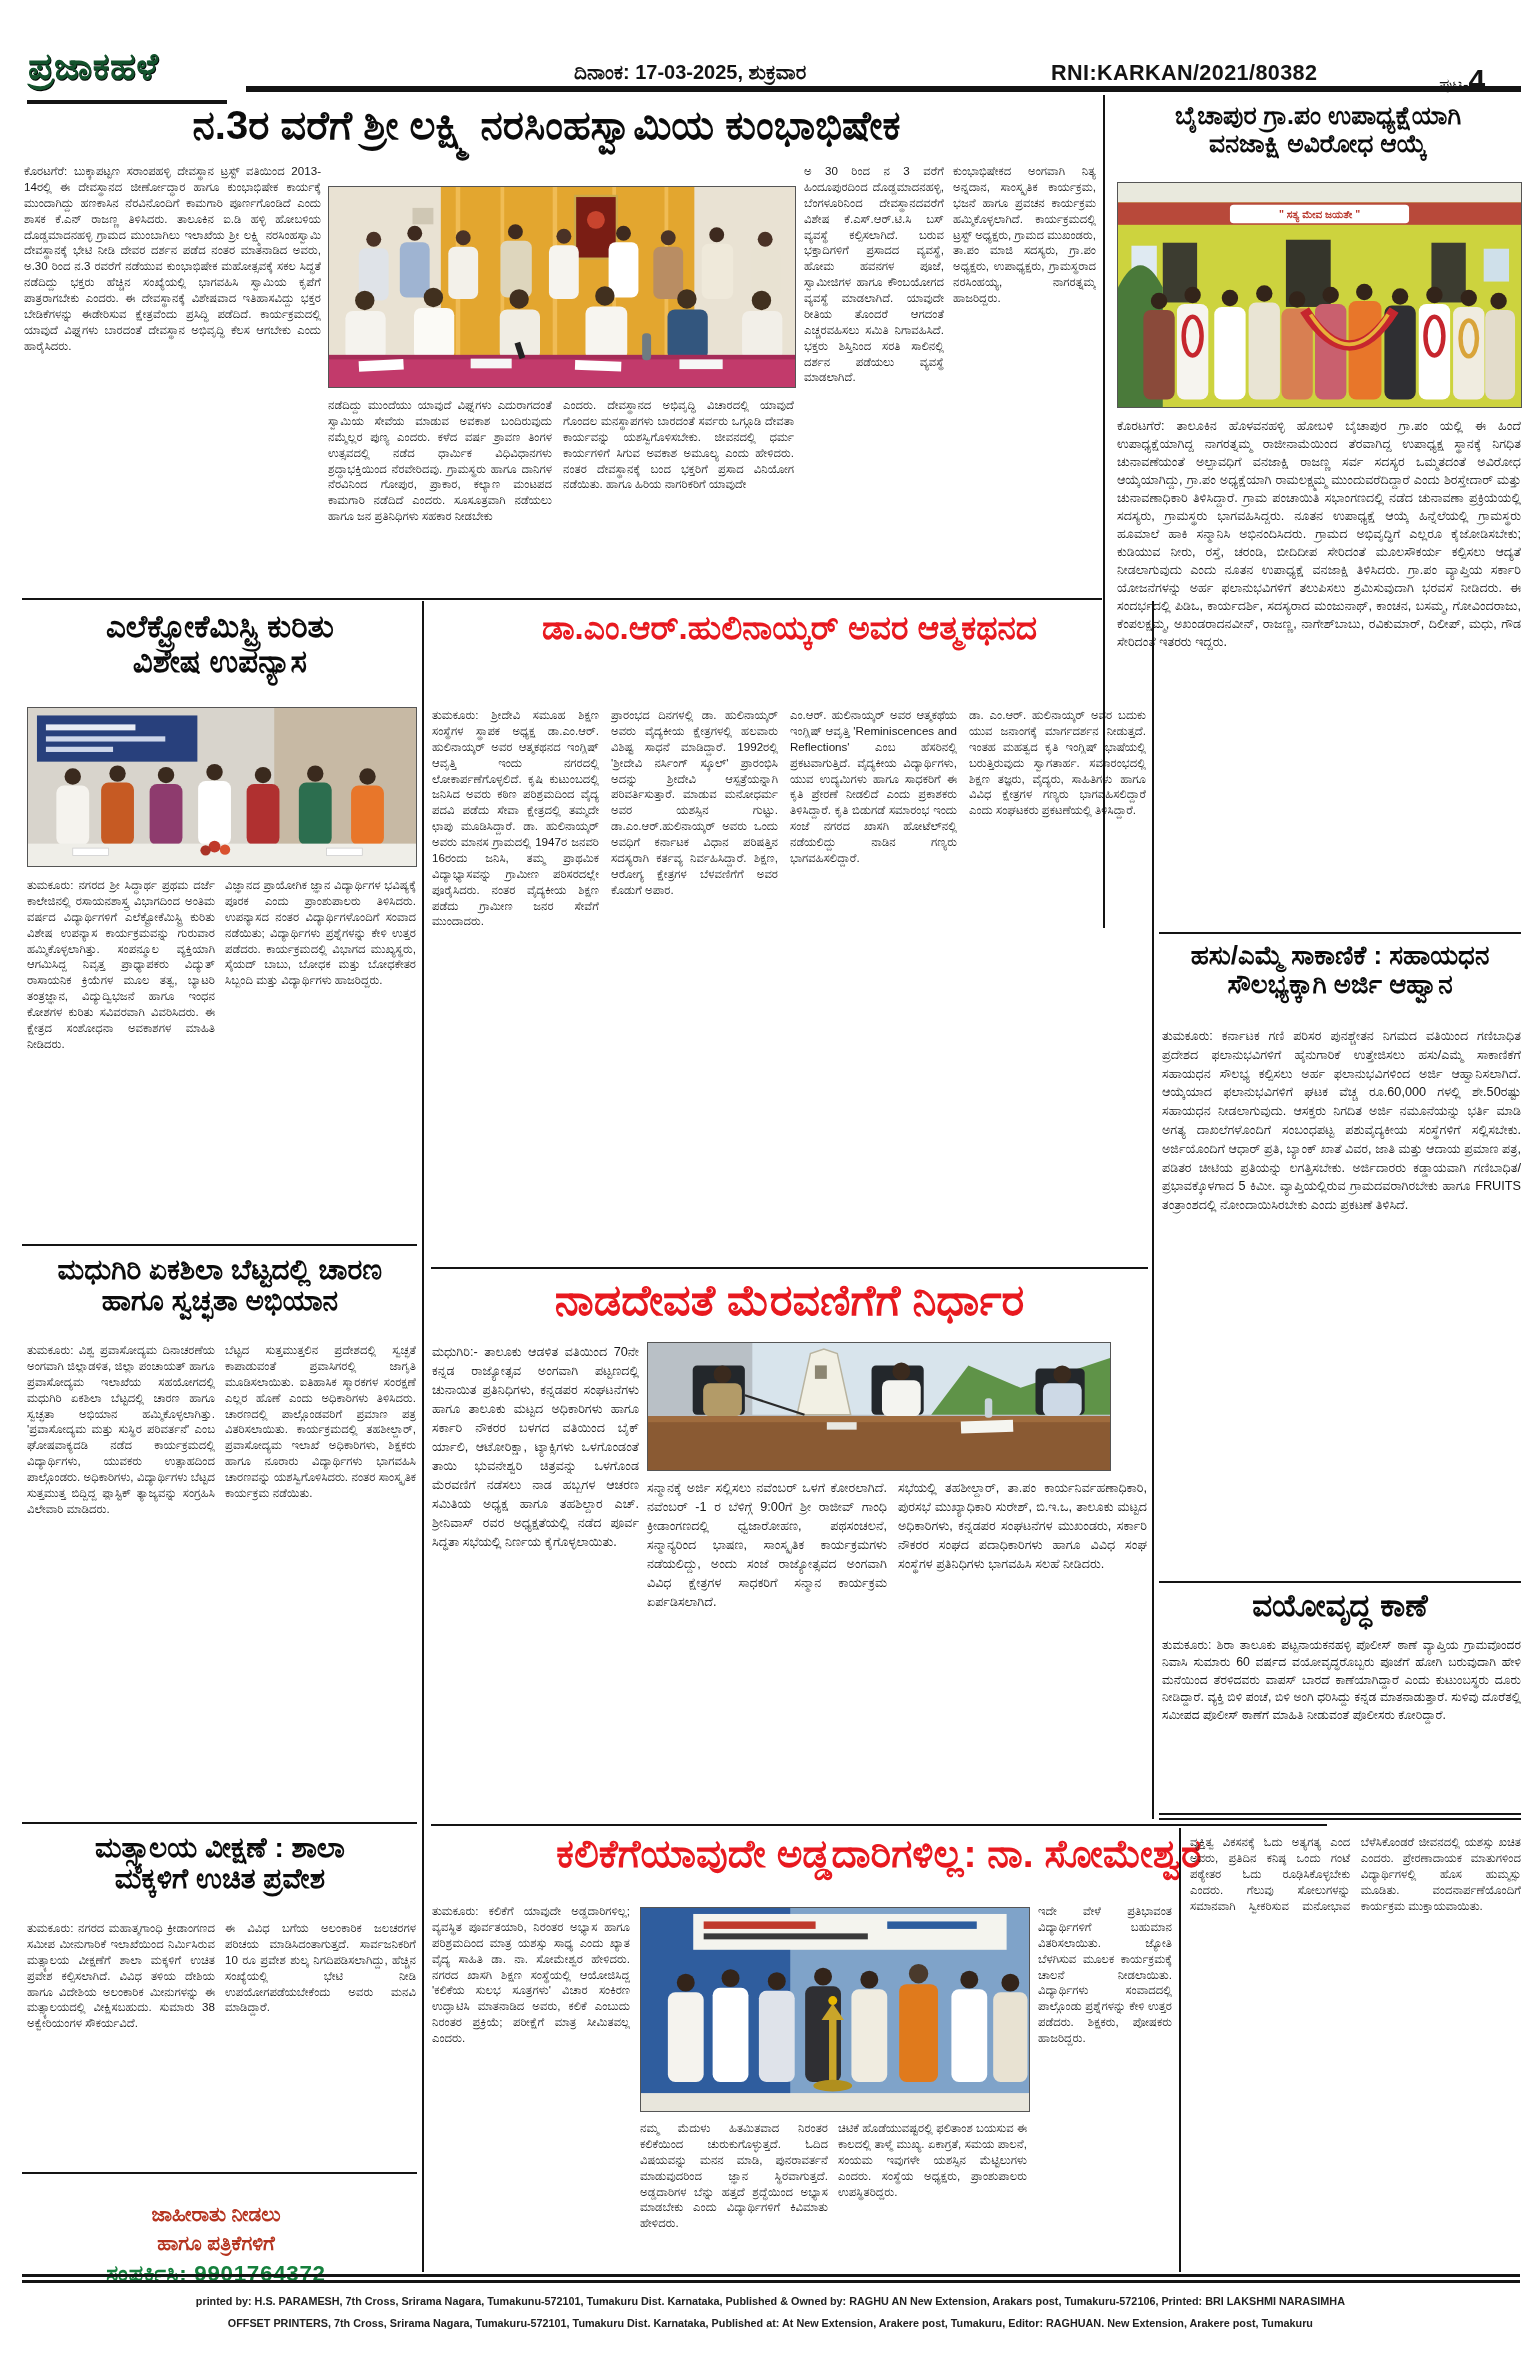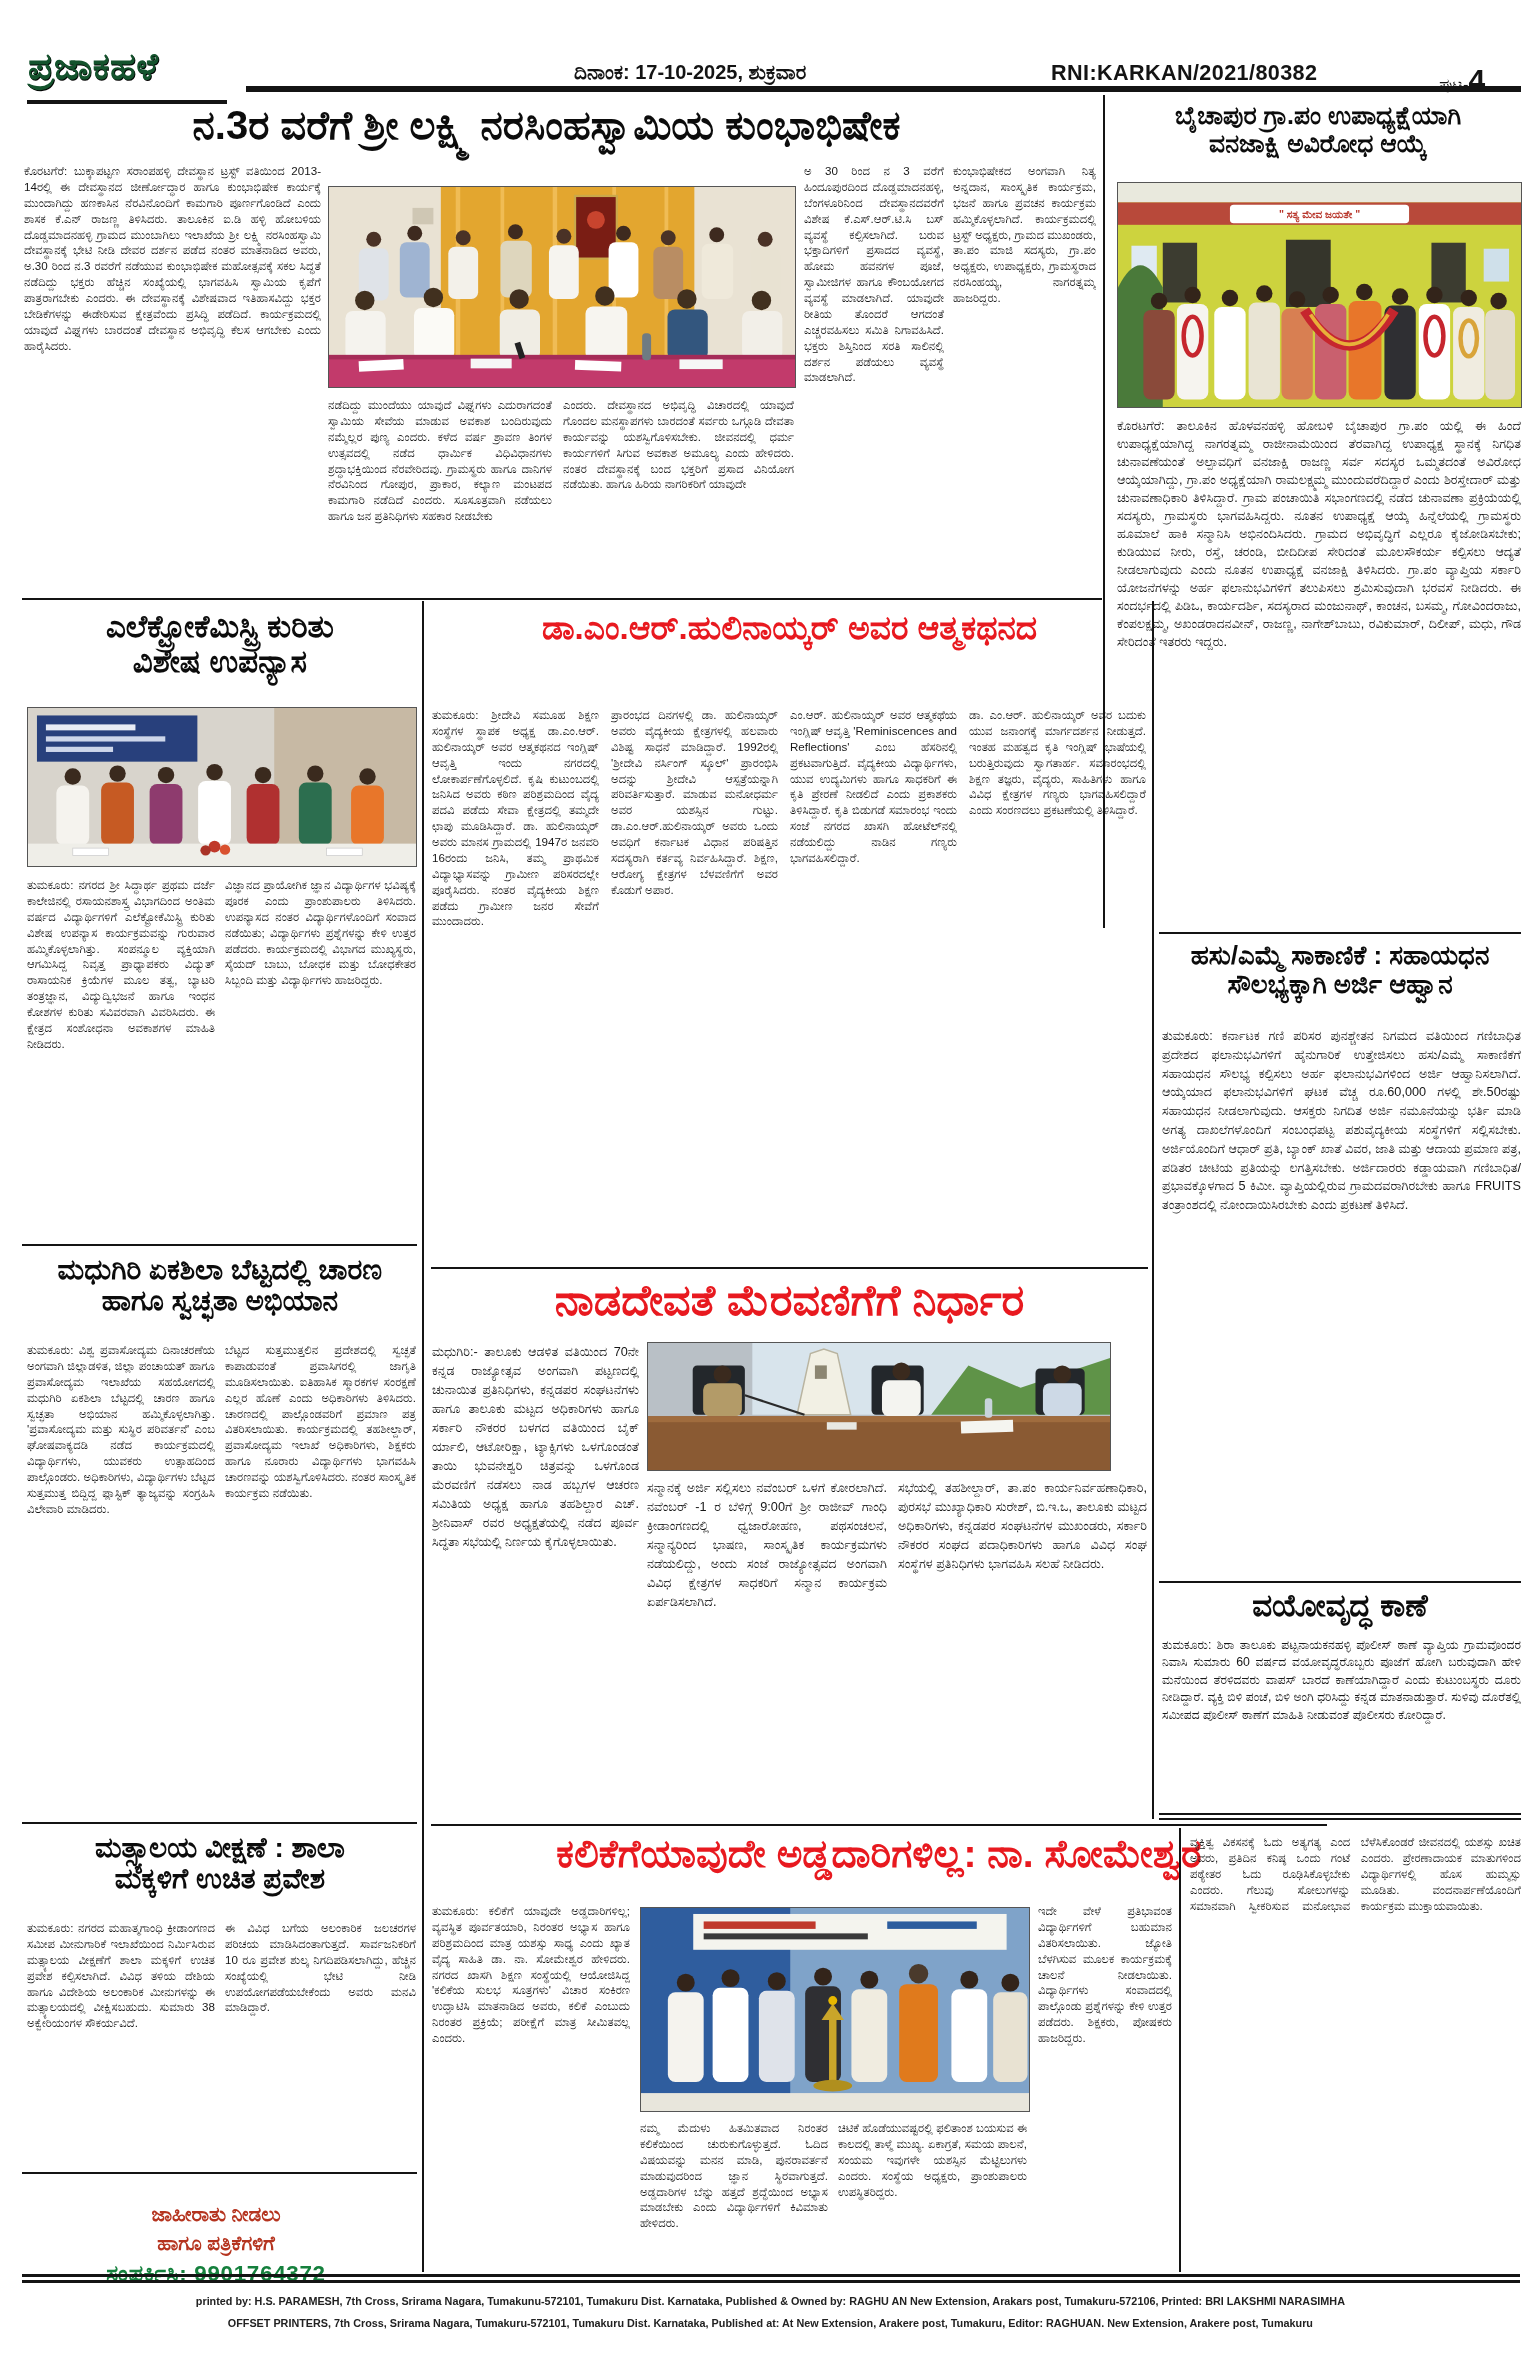--- a/index.html
+++ b/index.html
@@ -38,21 +38,21 @@
     position:absolute;width:1496px;left:22.4px;text-align:center;
     font-size:10.8px;font-weight:bold;color:#222;font-stretch:condensed;
   }
 </style>
 </head>
 <body>
 
 <div id="page">
 
   <div id="masthead">ಪ್ರಜಾಕಹಳೆ</div>
-  <div class="hdr-mid">ದಿನಾಂಕ: 17-10-2025, ಶುಕ್ರವಾರ</div>
+  <div class="hdr-mid">ದಿನಾಂಕ: 17-03-2025, ಶುಕ್ರವಾರ</div>
   <div class="hdr-rni">RNI:KARKAN/2021/80382</div>
   <div class="hdr-page"><span>ಪುಟ-</span><b>4</b></div>
   <div class="hr" style="left:27px;top:100px;width:200px;height:3.7px;"></div>
   <div class="hr" style="left:246px;top:86px;width:1275px;height:6px;"></div>
 
   <div class="headline" style="left:8px;top:103px;width:1077px;font-size:40px;">ನ.3ರ ವರೆಗೆ ಶ್ರೀ ಲಕ್ಷ್ಮಿ ನರಸಿಂಹಸ್ವಾಮಿಯ ಕುಂಭಾಭಿಷೇಕ</div>
 
   <div class="col" style="left:24px;top:163px;width:297px;height:431px;">ಕೊರಟಗೆರೆ: ಬುಕ್ಕಾಪಟ್ಟಣ ಸರಾಂಪಹಳ್ಳಿ ದೇವಸ್ಥಾನ ಟ್ರಸ್ಟ್ ವತಿಯಿಂದ 2013-14ರಲ್ಲಿ ಈ ದೇವಸ್ಥಾನದ ಜೀರ್ಣೋದ್ಧಾರ ಹಾಗೂ ಕುಂಭಾಭಿಷೇಕ ಕಾರ್ಯಕ್ಕೆ ಮುಂದಾಗಿದ್ದು ಹಣಕಾಸಿನ ನೆರವಿನೊಂದಿಗೆ ಕಾಮಗಾರಿ ಪೂರ್ಣಗೊಂಡಿದೆ ಎಂದು ಶಾಸಕ ಕೆ.ಎನ್ ರಾಜಣ್ಣ ತಿಳಿಸಿದರು. ತಾಲೂಕಿನ ಐ.ಡಿ ಹಳ್ಳಿ ಹೋಬಳಿಯ ದೊಡ್ಡಮಾದನಹಳ್ಳಿ ಗ್ರಾಮದ ಮುಂಬಾಗಿಲು ಇಲಾಖೆಯ ಶ್ರೀ ಲಕ್ಷ್ಮಿ ನರಸಿಂಹಸ್ವಾಮಿ ದೇವಸ್ಥಾನಕ್ಕೆ ಭೇಟಿ ನೀಡಿ ದೇವರ ದರ್ಶನ ಪಡೆದ ನಂತರ ಮಾತನಾಡಿದ ಅವರು, ಅ.30 ರಿಂದ ನ.3 ರವರೆಗೆ ನಡೆಯುವ ಕುಂಭಾಭಿಷೇಕ ಮಹೋತ್ಸವಕ್ಕೆ ಸಕಲ ಸಿದ್ಧತೆ ನಡೆದಿದ್ದು ಭಕ್ತರು ಹೆಚ್ಚಿನ ಸಂಖ್ಯೆಯಲ್ಲಿ ಭಾಗವಹಿಸಿ ಸ್ವಾಮಿಯ ಕೃಪೆಗೆ ಪಾತ್ರರಾಗಬೇಕು ಎಂದರು. ಈ ದೇವಸ್ಥಾನಕ್ಕೆ ವಿಶೇಷವಾದ ಇತಿಹಾಸವಿದ್ದು ಭಕ್ತರ ಬೇಡಿಕೆಗಳನ್ನು ಈಡೇರಿಸುವ ಕ್ಷೇತ್ರವೆಂದು ಪ್ರಸಿದ್ಧಿ ಪಡೆದಿದೆ. ಕಾರ್ಯಕ್ರಮದಲ್ಲಿ ಯಾವುದೆ ವಿಘ್ನಗಳು ಬಾರದಂತೆ ದೇವಸ್ಥಾನ ಅಭಿವೃದ್ಧಿ ಕೆಲಸ ಆಗಬೇಕು ಎಂದು ಹಾರೈಸಿದರು.</div>
 
   <div class="photo" style="left:328px;top:186px;width:466px;height:200px;">
@@ -212,21 +212,21 @@
   <div class="col" style="left:27px;top:877px;width:188px;height:364px;">ತುಮಕೂರು: ನಗರದ ಶ್ರೀ ಸಿದ್ಧಾರ್ಥ ಪ್ರಥಮ ದರ್ಜೆ ಕಾಲೇಜಿನಲ್ಲಿ ರಸಾಯನಶಾಸ್ತ್ರ ವಿಭಾಗದಿಂದ ಅಂತಿಮ ವರ್ಷದ ವಿದ್ಯಾರ್ಥಿಗಳಿಗೆ ಎಲೆಕ್ಟ್ರೋಕೆಮಿಸ್ಟ್ರಿ ಕುರಿತು ವಿಶೇಷ ಉಪನ್ಯಾಸ ಕಾರ್ಯಕ್ರಮವನ್ನು ಗುರುವಾರ ಹಮ್ಮಿಕೊಳ್ಳಲಾಗಿತ್ತು. ಸಂಪನ್ಮೂಲ ವ್ಯಕ್ತಿಯಾಗಿ ಆಗಮಿಸಿದ್ದ ನಿವೃತ್ತ ಪ್ರಾಧ್ಯಾಪಕರು ವಿದ್ಯುತ್ ರಾಸಾಯನಿಕ ಕ್ರಿಯೆಗಳ ಮೂಲ ತತ್ವ, ಬ್ಯಾಟರಿ ತಂತ್ರಜ್ಞಾನ, ವಿದ್ಯುದ್ವಿಭಜನೆ ಹಾಗೂ ಇಂಧನ ಕೋಶಗಳ ಕುರಿತು ಸವಿವರವಾಗಿ ವಿವರಿಸಿದರು. ಈ ಕ್ಷೇತ್ರದ ಸಂಶೋಧನಾ ಅವಕಾಶಗಳ ಮಾಹಿತಿ ನೀಡಿದರು.</div>
   <div class="col" style="left:225px;top:877px;width:191px;height:364px;">ವಿಜ್ಞಾನದ ಪ್ರಾಯೋಗಿಕ ಜ್ಞಾನ ವಿದ್ಯಾರ್ಥಿಗಳ ಭವಿಷ್ಯಕ್ಕೆ ಪೂರಕ ಎಂದು ಪ್ರಾಂಶುಪಾಲರು ತಿಳಿಸಿದರು. ಉಪನ್ಯಾಸದ ನಂತರ ವಿದ್ಯಾರ್ಥಿಗಳೊಂದಿಗೆ ಸಂವಾದ ನಡೆಯಿತು; ವಿದ್ಯಾರ್ಥಿಗಳು ಪ್ರಶ್ನೆಗಳನ್ನು ಕೇಳಿ ಉತ್ತರ ಪಡೆದರು. ಕಾರ್ಯಕ್ರಮದಲ್ಲಿ ವಿಭಾಗದ ಮುಖ್ಯಸ್ಥರು, ಸೈಯದ್ ಬಾಬು, ಬೋಧಕ ಮತ್ತು ಬೋಧಕೇತರ ಸಿಬ್ಬಂದಿ ಮತ್ತು ವಿದ್ಯಾರ್ಥಿಗಳು ಹಾಜರಿದ್ದರು.</div>
 
   <div class="headline red" style="left:431px;top:607px;width:717px;font-size:33px;line-height:1.3;">
     <span>ಡಾ.ಎಂ.ಆರ್.ಹುಲಿನಾಯ್ಕರ್ ಅವರ ಆತ್ಮಕಥನದ</span><br>
     
   </div>
   <div class="col" style="left:432px;top:707px;width:167px;height:558px;">ತುಮಕೂರು: ಶ್ರೀದೇವಿ ಸಮೂಹ ಶಿಕ್ಷಣ ಸಂಸ್ಥೆಗಳ ಸ್ಥಾಪಕ ಅಧ್ಯಕ್ಷ ಡಾ.ಎಂ.ಆರ್. ಹುಲಿನಾಯ್ಕರ್ ಅವರ ಆತ್ಮಕಥನದ ಇಂಗ್ಲಿಷ್ ಆವೃತ್ತಿ ಇಂದು ನಗರದಲ್ಲಿ ಲೋಕಾರ್ಪಣೆಗೊಳ್ಳಲಿದೆ. ಕೃಷಿ ಕುಟುಂಬದಲ್ಲಿ ಜನಿಸಿದ ಅವರು ಕಠಿಣ ಪರಿಶ್ರಮದಿಂದ ವೈದ್ಯ ಪದವಿ ಪಡೆದು ಸೇವಾ ಕ್ಷೇತ್ರದಲ್ಲಿ ತಮ್ಮದೇ ಛಾಪು ಮೂಡಿಸಿದ್ದಾರೆ. ಡಾ. ಹುಲಿನಾಯ್ಕರ್ ಅವರು ಮಾನಸ ಗ್ರಾಮದಲ್ಲಿ 1947ರ ಜನವರಿ 16ರಂದು ಜನಿಸಿ, ತಮ್ಮ ಪ್ರಾಥಮಿಕ ವಿದ್ಯಾಭ್ಯಾಸವನ್ನು ಗ್ರಾಮೀಣ ಪರಿಸರದಲ್ಲೇ ಪೂರೈಸಿದರು. ನಂತರ ವೈದ್ಯಕೀಯ ಶಿಕ್ಷಣ ಪಡೆದು ಗ್ರಾಮೀಣ ಜನರ ಸೇವೆಗೆ ಮುಂದಾದರು.</div>
   <div class="col" style="left:611px;top:707px;width:167px;height:558px;">ಪ್ರಾರಂಭದ ದಿನಗಳಲ್ಲಿ ಡಾ. ಹುಲಿನಾಯ್ಕರ್ ಅವರು ವೈದ್ಯಕೀಯ ಕ್ಷೇತ್ರಗಳಲ್ಲಿ ಹಲವಾರು ವಿಶಿಷ್ಟ ಸಾಧನೆ ಮಾಡಿದ್ದಾರೆ. 1992ರಲ್ಲಿ 'ಶ್ರೀದೇವಿ ನರ್ಸಿಂಗ್ ಸ್ಕೂಲ್' ಪ್ರಾರಂಭಿಸಿ ಅದನ್ನು ಶ್ರೀದೇವಿ ಆಸ್ಪತ್ರೆಯನ್ನಾಗಿ ಪರಿವರ್ತಿಸುತ್ತಾರೆ. ಮಾಡುವ ಮನೋಧರ್ಮ ಅವರ ಯಶಸ್ಸಿನ ಗುಟ್ಟು. ಡಾ.ಎಂ.ಆರ್.ಹುಲಿನಾಯ್ಕರ್ ಅವರು ಒಂದು ಅವಧಿಗೆ ಕರ್ನಾಟಕ ವಿಧಾನ ಪರಿಷತ್ತಿನ ಸದಸ್ಯರಾಗಿ ಕರ್ತವ್ಯ ನಿರ್ವಹಿಸಿದ್ದಾರೆ. ಶಿಕ್ಷಣ, ಆರೋಗ್ಯ ಕ್ಷೇತ್ರಗಳ ಬೆಳವಣಿಗೆಗೆ ಅವರ ಕೊಡುಗೆ ಅಪಾರ.</div>
   <div class="col" style="left:790px;top:707px;width:167px;height:558px;">ಎಂ.ಆರ್. ಹುಲಿನಾಯ್ಕರ್ ಅವರ ಆತ್ಮಕಥೆಯ ಇಂಗ್ಲಿಷ್ ಆವೃತ್ತಿ 'Reminiscences and Reflections' ಎಂಬ ಹೆಸರಿನಲ್ಲಿ ಪ್ರಕಟವಾಗುತ್ತಿದೆ. ವೈದ್ಯಕೀಯ ವಿದ್ಯಾರ್ಥಿಗಳು, ಯುವ ಉದ್ಯಮಿಗಳು ಹಾಗೂ ಸಾಧಕರಿಗೆ ಈ ಕೃತಿ ಪ್ರೇರಣೆ ನೀಡಲಿದೆ ಎಂದು ಪ್ರಕಾಶಕರು ತಿಳಿಸಿದ್ದಾರೆ. ಕೃತಿ ಬಿಡುಗಡೆ ಸಮಾರಂಭ ಇಂದು ಸಂಜೆ ನಗರದ ಖಾಸಗಿ ಹೋಟೆಲ್‌ನಲ್ಲಿ ನಡೆಯಲಿದ್ದು ನಾಡಿನ ಗಣ್ಯರು ಭಾಗವಹಿಸಲಿದ್ದಾರೆ.</div>
-  <div class="col" style="left:969px;top:707px;width:177px;height:558px;">ಡಾ. ಎಂ.ಆರ್. ಹುಲಿನಾಯ್ಕರ್ ಅವರ ಬದುಕು ಯುವ ಜನಾಂಗಕ್ಕೆ ಮಾರ್ಗದರ್ಶನ ನೀಡುತ್ತದೆ. ಇಂತಹ ಮಹತ್ವದ ಕೃತಿ ಇಂಗ್ಲಿಷ್ ಭಾಷೆಯಲ್ಲಿ ಬರುತ್ತಿರುವುದು ಸ್ವಾಗತಾರ್ಹ. ಸಮಾರಂಭದಲ್ಲಿ ಶಿಕ್ಷಣ ತಜ್ಞರು, ವೈದ್ಯರು, ಸಾಹಿತಿಗಳು ಹಾಗೂ ವಿವಿಧ ಕ್ಷೇತ್ರಗಳ ಗಣ್ಯರು ಭಾಗವಹಿಸಲಿದ್ದಾರೆ ಎಂದು ಸಂರಣದಲು ಪ್ರಕಟಣೆಯಲ್ಲಿ ತಿಳಿಸಿದ್ದಾರೆ.</div>
+  <div class="col" style="left:969px;top:707px;width:177px;height:558px;">ಡಾ. ಎಂ.ಆರ್. ಹುಲಿನಾಯ್ಕರ್ ಅವರ ಬದುಕು ಯುವ ಜನಾಂಗಕ್ಕೆ ಮಾರ್ಗದರ್ಶನ ನೀಡುತ್ತದೆ. ಇಂತಹ ಮಹತ್ವದ ಕೃತಿ ಇಂಗ್ಲಿಷ್ ಭಾಷೆಯಲ್ಲಿ ಬರುತ್ತಿರುವುದು ಸ್ವಾಗತಾರ್ಹ. ಸಮಾರಂಭದಲ್ಲಿ ಶಿಕ್ಷಣ ತಜ್ಞರು, ವೈದ್ಯರು, ಸಾಹಿತಿಗಳು ಹಾಗೂ ವಿವಿಧ ಕ್ಷೇತ್ರಗಳ ಗಣ್ಯರು ಭಾಗವಹಿಸಲಿದ್ದಾರೆ ಎಂದು ಸಂಘಟಕರು ಪ್ರಕಟಣೆಯಲ್ಲಿ ತಿಳಿಸಿದ್ದಾರೆ.</div>
 
   <div class="hr" style="left:22.4px;top:1244px;width:395px;height:1.5px;"></div>
   <div class="headline" style="left:22.4px;top:1254px;width:395px;font-size:28px;">
     <span>ಮಧುಗಿರಿ ಏಕಶಿಲಾ ಬೆಟ್ಟದಲ್ಲಿ ಚಾರಣ</span><br>
     <span>ಹಾಗೂ ಸ್ವಚ್ಛತಾ ಅಭಿಯಾನ</span>
   </div>
   <div class="col" style="left:27px;top:1342px;width:188px;height:473px;">ತುಮಕೂರು: ವಿಶ್ವ ಪ್ರವಾಸೋದ್ಯಮ ದಿನಾಚರಣೆಯ ಅಂಗವಾಗಿ ಜಿಲ್ಲಾಡಳಿತ, ಜಿಲ್ಲಾ ಪಂಚಾಯತ್ ಹಾಗೂ ಪ್ರವಾಸೋದ್ಯಮ ಇಲಾಖೆಯ ಸಹಯೋಗದಲ್ಲಿ ಮಧುಗಿರಿ ಏಕಶಿಲಾ ಬೆಟ್ಟದಲ್ಲಿ ಚಾರಣ ಹಾಗೂ ಸ್ವಚ್ಛತಾ ಅಭಿಯಾನ ಹಮ್ಮಿಕೊಳ್ಳಲಾಗಿತ್ತು. 'ಪ್ರವಾಸೋದ್ಯಮ ಮತ್ತು ಸುಸ್ಥಿರ ಪರಿವರ್ತನೆ' ಎಂಬ ಘೋಷವಾಕ್ಯದಡಿ ನಡೆದ ಕಾರ್ಯಕ್ರಮದಲ್ಲಿ ವಿದ್ಯಾರ್ಥಿಗಳು, ಯುವಕರು ಉತ್ಸಾಹದಿಂದ ಪಾಲ್ಗೊಂಡರು. ಅಧಿಕಾರಿಗಳು, ವಿದ್ಯಾರ್ಥಿಗಳು ಬೆಟ್ಟದ ಸುತ್ತಮುತ್ತ ಬಿದ್ದಿದ್ದ ಪ್ಲಾಸ್ಟಿಕ್ ತ್ಯಾಜ್ಯವನ್ನು ಸಂಗ್ರಹಿಸಿ ವಿಲೇವಾರಿ ಮಾಡಿದರು.</div>
   <div class="col" style="left:225px;top:1342px;width:191px;height:473px;">ಬೆಟ್ಟದ ಸುತ್ತಮುತ್ತಲಿನ ಪ್ರದೇಶದಲ್ಲಿ ಸ್ವಚ್ಛತೆ ಕಾಪಾಡುವಂತೆ ಪ್ರವಾಸಿಗರಲ್ಲಿ ಜಾಗೃತಿ ಮೂಡಿಸಲಾಯಿತು. ಐತಿಹಾಸಿಕ ಸ್ಮಾರಕಗಳ ಸಂರಕ್ಷಣೆ ಎಲ್ಲರ ಹೊಣೆ ಎಂದು ಅಧಿಕಾರಿಗಳು ತಿಳಿಸಿದರು. ಚಾರಣದಲ್ಲಿ ಪಾಲ್ಗೊಂಡವರಿಗೆ ಪ್ರಮಾಣ ಪತ್ರ ವಿತರಿಸಲಾಯಿತು. ಕಾರ್ಯಕ್ರಮದಲ್ಲಿ ತಹಶೀಲ್ದಾರ್, ಪ್ರವಾಸೋದ್ಯಮ ಇಲಾಖೆ ಅಧಿಕಾರಿಗಳು, ಶಿಕ್ಷಕರು ಹಾಗೂ ನೂರಾರು ವಿದ್ಯಾರ್ಥಿಗಳು ಭಾಗವಹಿಸಿ ಚಾರಣವನ್ನು ಯಶಸ್ವಿಗೊಳಿಸಿದರು. ನಂತರ ಸಾಂಸ್ಕೃತಿಕ ಕಾರ್ಯಕ್ರಮ ನಡೆಯಿತು.</div>
 
   <div class="hr" style="left:431px;top:1267px;width:717px;"></div>

